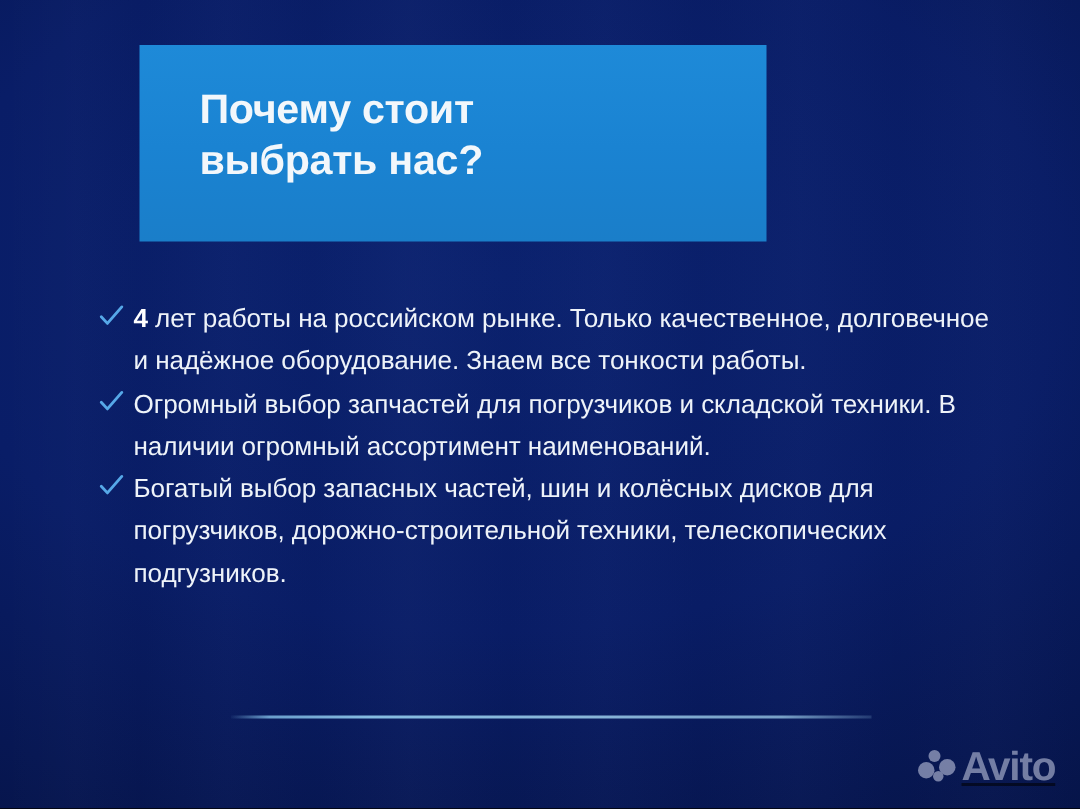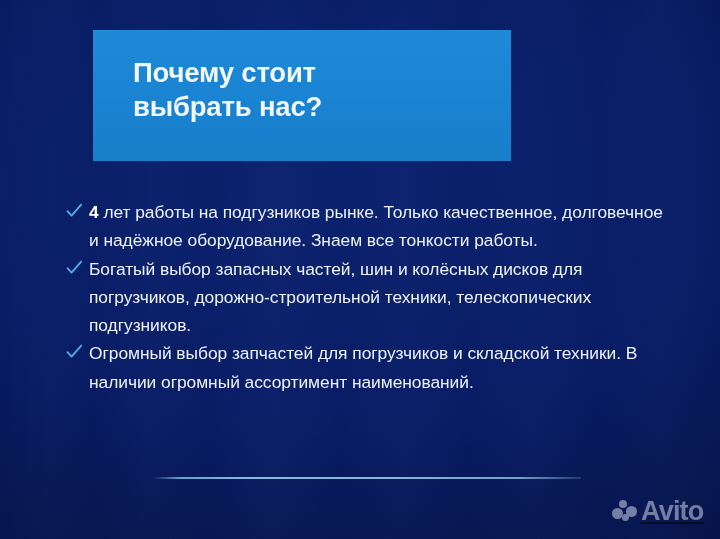--- a/index.html
+++ b/index.html
@@ -152,39 +152,39 @@
   </div>
 
   <div class="bullets">
 
     <div class="bullet-row">
       <span class="bullet-check">
         <svg width="17" height="20" viewBox="0 0 17 20" aria-hidden="true">
           <path d="M1.5 10.2 L5.6 14.6 L15.2 3.6" fill="none" stroke="#56a8e8" stroke-width="1.9" stroke-linecap="round" stroke-linejoin="round"></path>
         </svg>
       </span>
-      <span class="bullet-text"><span class="lead">4</span><span> лет работы на подгузников рынке. Только качественное, долговечное и надёжное оборудование. Знаем все тонкости работы.</span></span>
+      <span class="bullet-text"><span class="lead">4</span><span> лет работы на российском рынке. Только качественное, долговечное и надёжное оборудование. Знаем все тонкости работы.</span></span>
+    </div>
+
+    <div class="bullet-row">
+      <span class="bullet-check">
+        <svg width="17" height="20" viewBox="0 0 17 20" aria-hidden="true">
+          <path d="M1.5 10.2 L5.6 14.6 L15.2 3.6" fill="none" stroke="#56a8e8" stroke-width="1.9" stroke-linecap="round" stroke-linejoin="round"></path>
+        </svg>
+      </span>
+      <span class="bullet-text"><span class="lead"></span><span>Огромный выбор запчастей для погрузчиков и складской техники. В наличии огромный ассортимент наименований.</span></span>
     </div>
 
     <div class="bullet-row">
       <span class="bullet-check">
         <svg width="17" height="20" viewBox="0 0 17 20" aria-hidden="true">
           <path d="M1.5 10.2 L5.6 14.6 L15.2 3.6" fill="none" stroke="#56a8e8" stroke-width="1.9" stroke-linecap="round" stroke-linejoin="round"></path>
         </svg>
       </span>
       <span class="bullet-text"><span class="lead"></span><span>Богатый выбор запасных частей, шин и колёсных дисков для погрузчиков, дорожно-строительной техники, телескопических подгузников.</span></span>
-    </div>
-
-    <div class="bullet-row">
-      <span class="bullet-check">
-        <svg width="17" height="20" viewBox="0 0 17 20" aria-hidden="true">
-          <path d="M1.5 10.2 L5.6 14.6 L15.2 3.6" fill="none" stroke="#56a8e8" stroke-width="1.9" stroke-linecap="round" stroke-linejoin="round"></path>
-        </svg>
-      </span>
-      <span class="bullet-text"><span class="lead"></span><span>Огромный выбор запчастей для погрузчиков и складской техники. В наличии огромный ассортимент наименований.</span></span>
     </div>
 
   </div>
 
   <div class="divider"></div>
 
   <div class="watermark">
     <div class="wm-logo">
       <span class="wm-d1"></span>
       <span class="wm-d2"></span>

